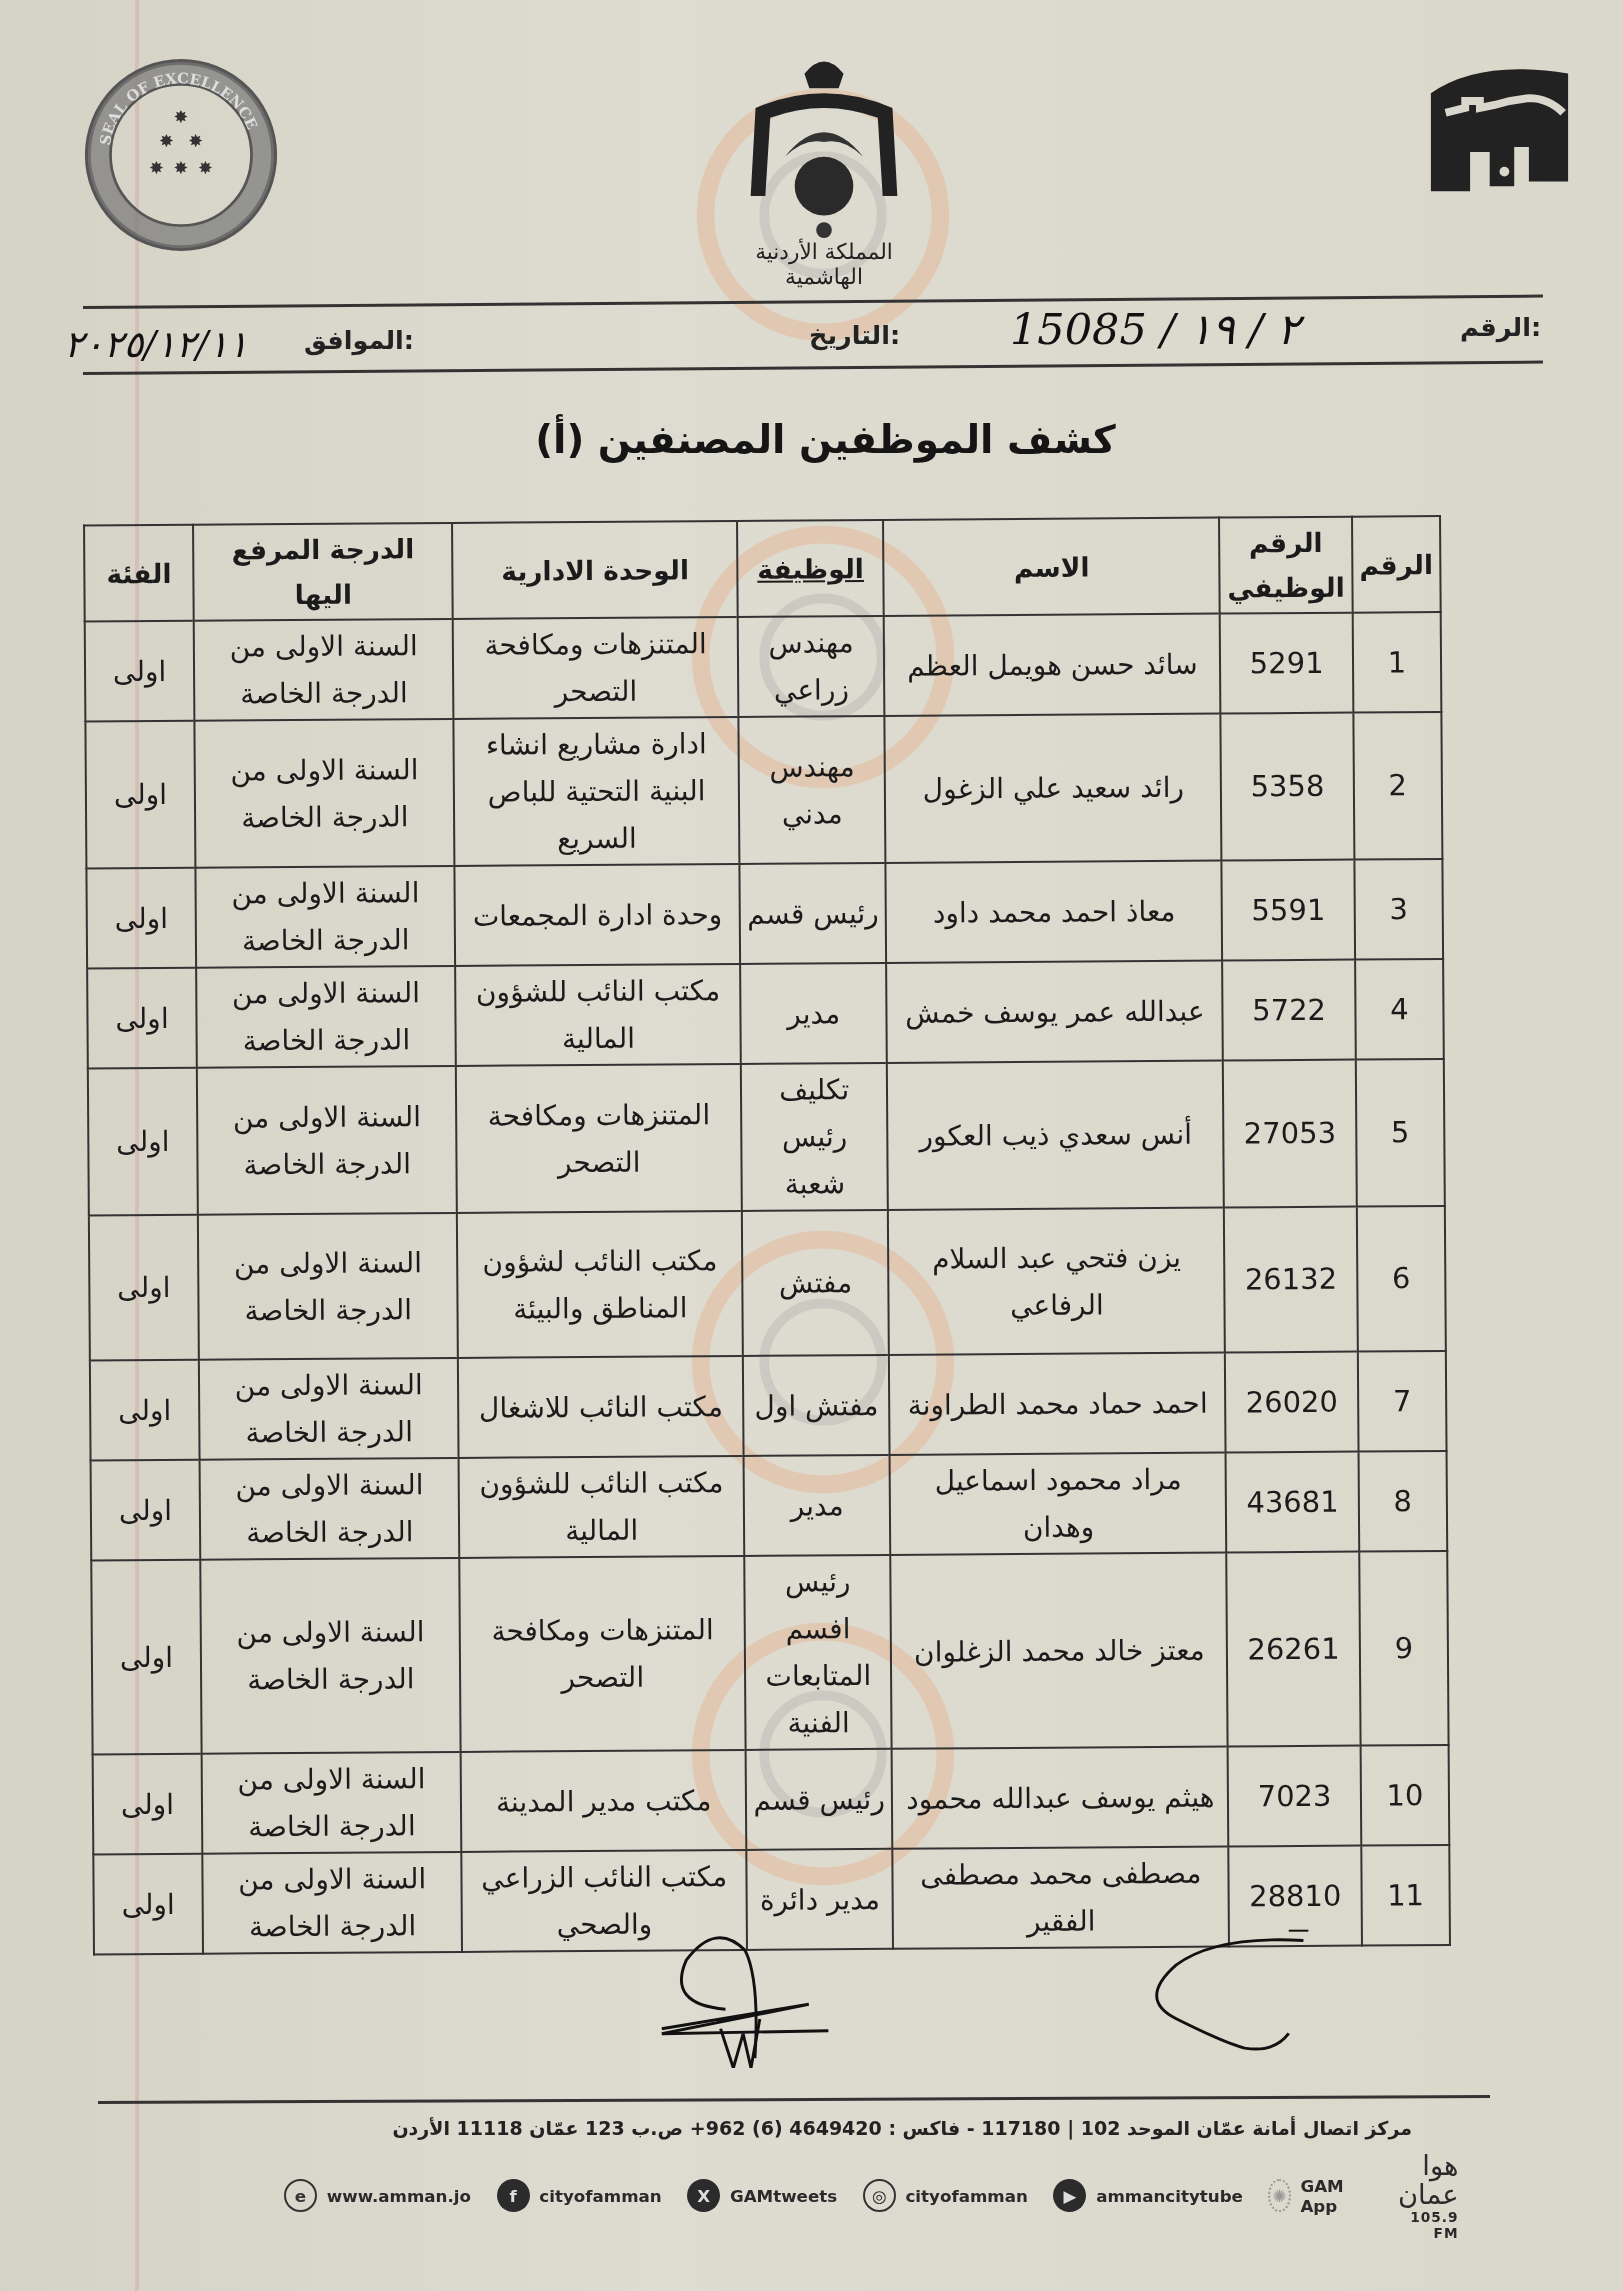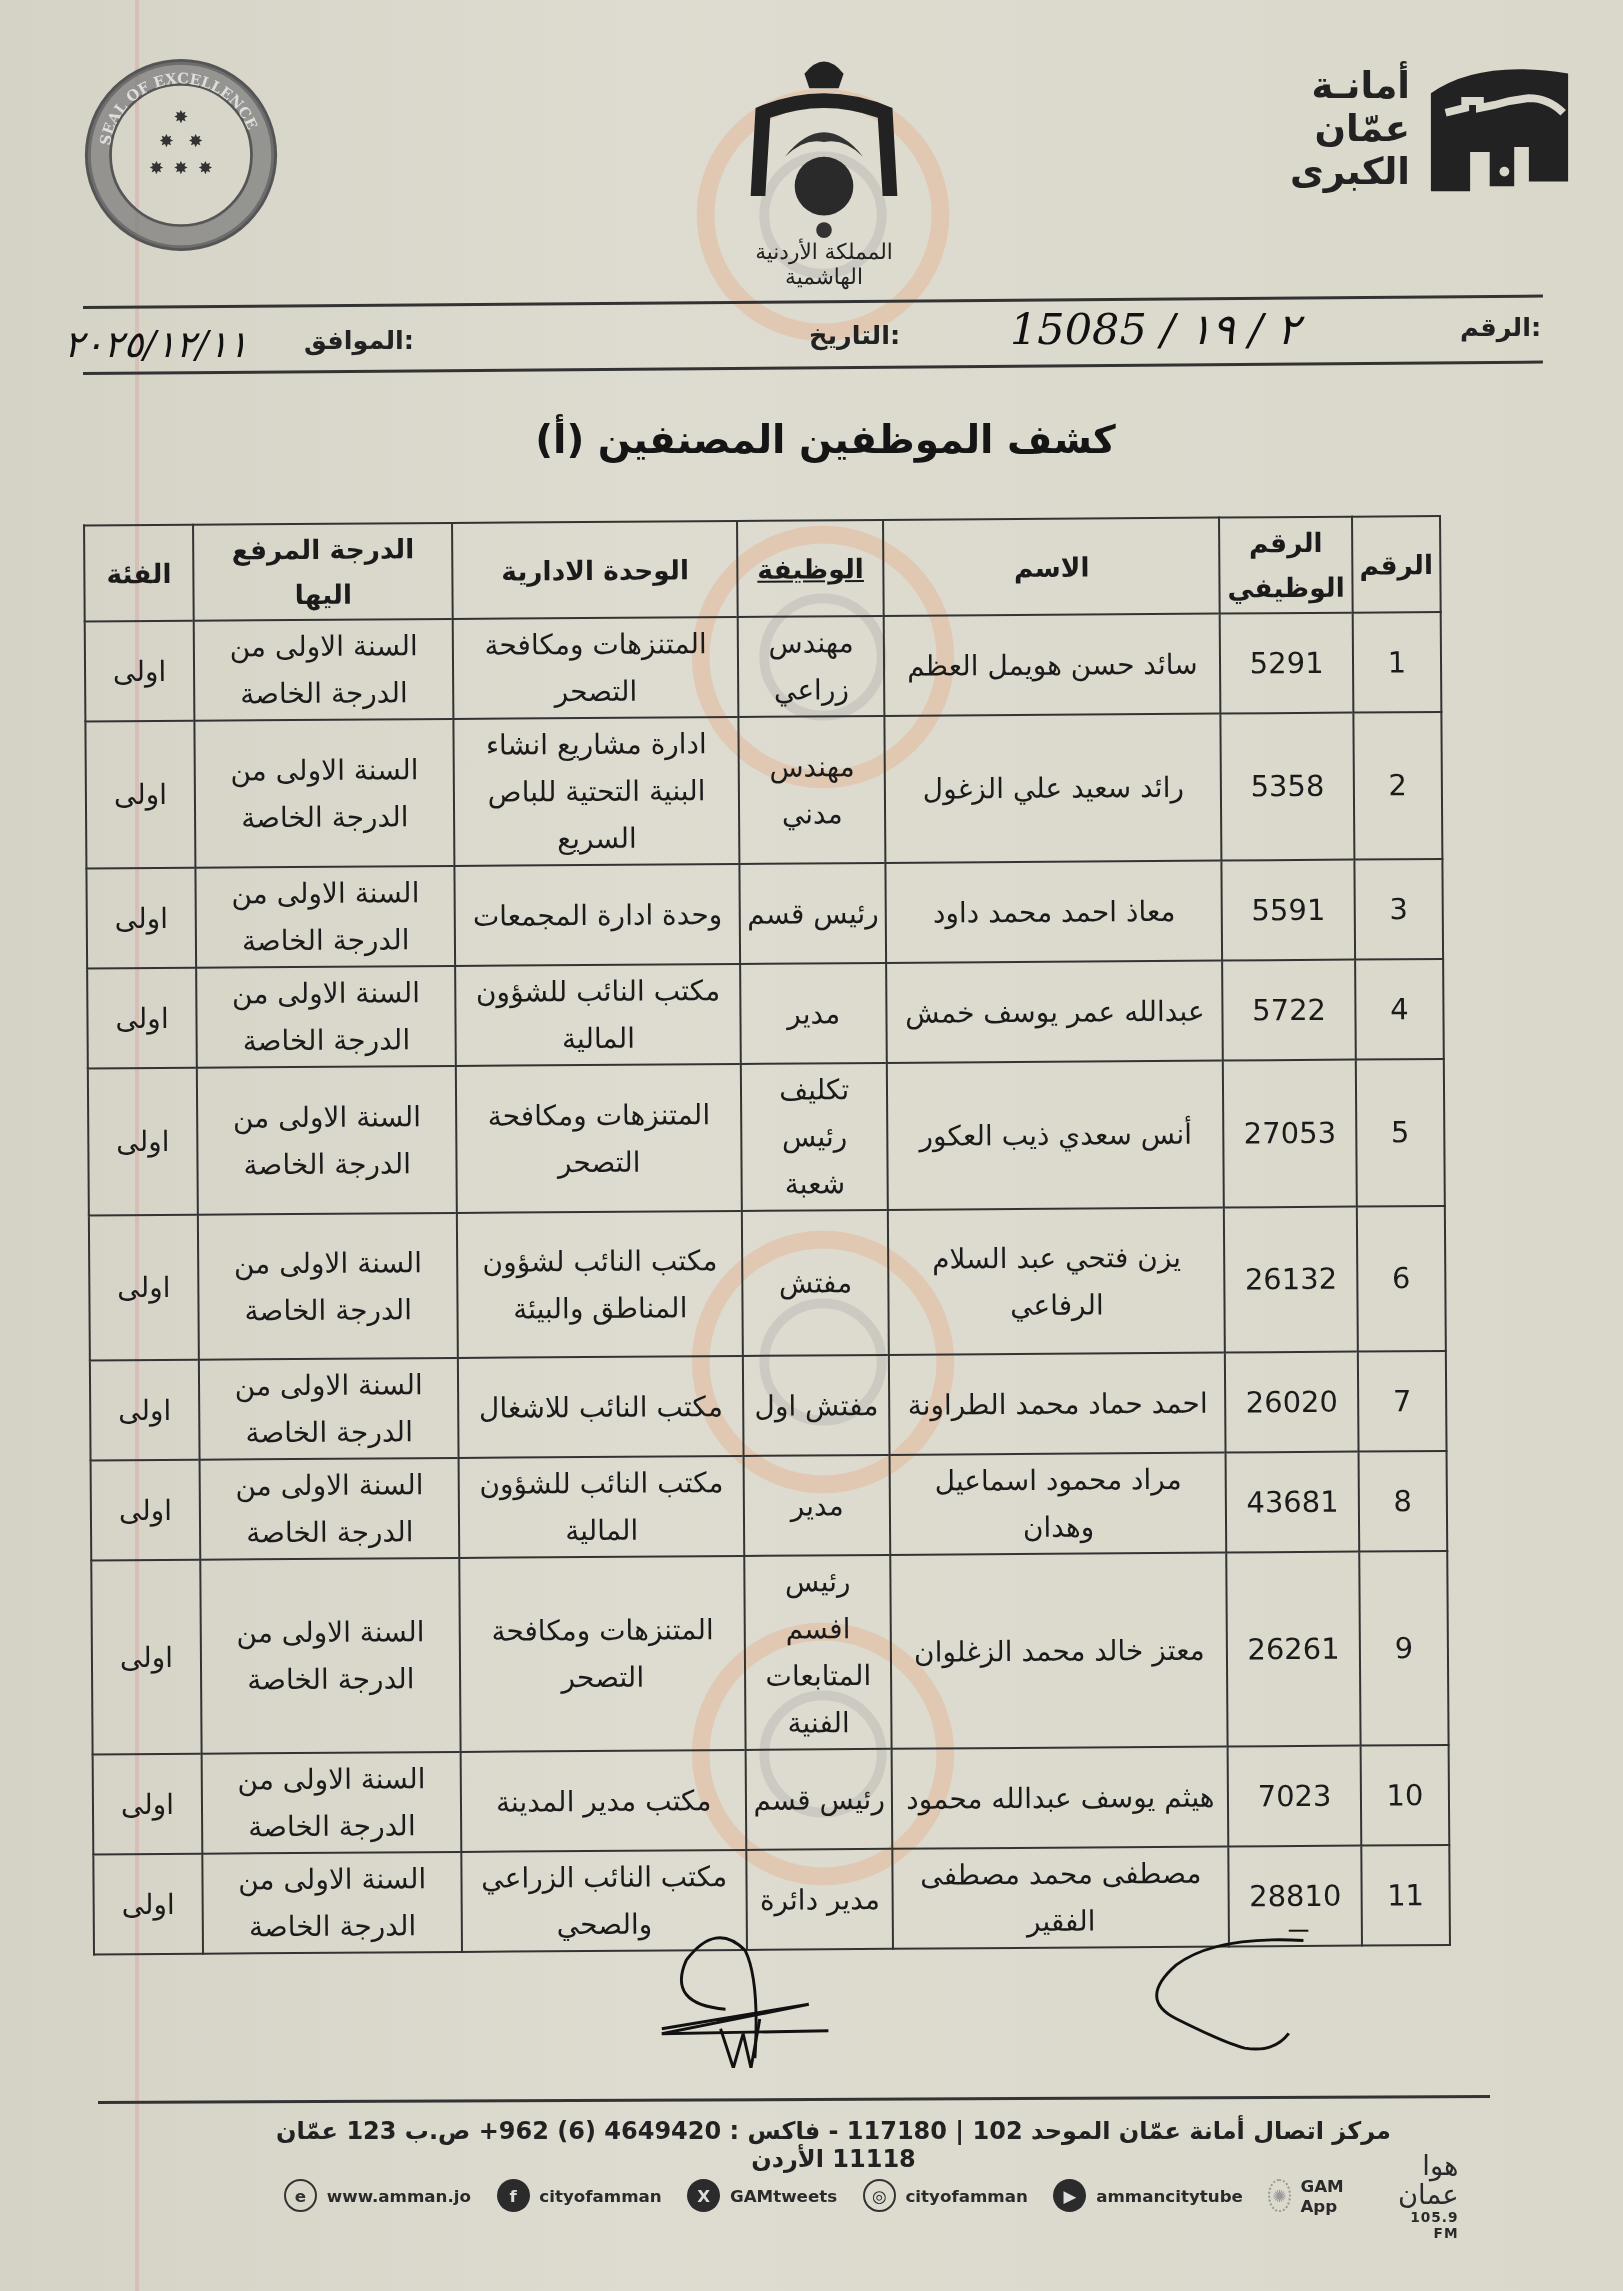--- a/index.html
+++ b/index.html
@@ -51,21 +51,21 @@
       border: 2.9px solid #333; text-align: center; vertical-align: middle;
       font-size: 28px; line-height: 47px; padding: 2px 5.9px; color: #1b1b1b;
     }
     table.staff th { font-weight: bold; font-size: 26.5px; line-height: 45px; height: 94px; }
     table.staff td.num { font-family: "DejaVu Sans", sans-serif; font-size: 29px; }
 
     .sig { position: absolute; }
     .footer-line { position: absolute; left: 98px; top: 2098px; width: 1392px; height: 2.9px; background: #333; transform: rotate(-0.25deg); }
     .contact {
       position: absolute; left: 255px; top: 2117px; width: 1157px;
-      direction: rtl; text-align: center; font-weight: bold; font-size: 24px; color: #222;
+      direction: rtl; text-align: right; font-weight: bold; font-size: 19px; color: #222;
     }
     .socials { position: absolute; left: 284px; top: 2166px; width: 1127px; height: 59px; display: flex; align-items: center; gap: 25.5px; direction: ltr; }
     .social { display: flex; align-items: center; gap: 9.8px; font-size: 16.7px; font-weight: bold; color: #2a2a2a; }
     .social .ic { width: 33px; height: 33px; border-radius: 50%; background: #2b2b2b; color: #ddd; display: flex; align-items: center; justify-content: center; font-size: 16.7px; font-weight: bold; }
     .social .ic.outline { background: transparent; border: 2.9px solid #333; color: #333; }
     .social .ic.faint { background: transparent; border: 2px dotted #999; color: #999; }
     .radio { display: flex; flex-direction: column; align-items: center; margin-left: 18px; text-align: right; }
     .radio .r1 { font-size: 27.4px; direction: rtl; color: #2a2a2a; line-height: 29px; }
     .radio .r2 { font-size: 13.7px; font-weight: bold; color: #2a2a2a; letter-spacing: 1px; }
 
@@ -88,25 +88,20 @@
 <svg class="wm" style="left:686px;top:1215px;" width="274" height="294" viewBox="0 0 280 300">
   <circle cx="140" cy="150" r="125" fill="none" stroke="#e9a77a" stroke-width="18" opacity="0.35"></circle>
   <circle cx="140" cy="150" r="60" fill="none" stroke="#999" stroke-width="10" opacity="0.25"></circle>
 </svg>
 <svg class="wm" style="left:686px;top:1607px;" width="274" height="294" viewBox="0 0 280 300">
   <circle cx="140" cy="150" r="125" fill="none" stroke="#e9a77a" stroke-width="18" opacity="0.35"></circle>
   <circle cx="140" cy="150" r="60" fill="none" stroke="#999" stroke-width="10" opacity="0.25"></circle>
 </svg>
 
 <div class="logo-amman">
-  <div class="txt">
-    <div>أمانـة</div>
-    <div>عمّان</div>
-    <div>الكبرى</div>
-  </div>
   <svg class="mark" viewBox="0 0 160 150">
     <path d="M10 40 Q60 5 150 20 L150 130 L110 130 L110 95 L95 95 L95 135 L70 135 L70 100 L50 100 L50 140 L10 140 Z" fill="#222"></path>
     <path d="M25 60 L45 55 L45 48 L60 48 L60 55 L75 52 L90 48 L110 45 Q130 45 145 60" fill="none" stroke="#d9d6cb" stroke-width="8"></path>
     <circle cx="85" cy="120" r="5" fill="#d9d6cb"></circle>
   </svg>
 </div>
 
 <div class="crest">
   <svg width="176" height="196" viewBox="0 0 180 200" style="margin-top:4.9px;">
     <path d="M70 25 Q90 0 110 25 L105 40 L75 40 Z" fill="#222"></path>

